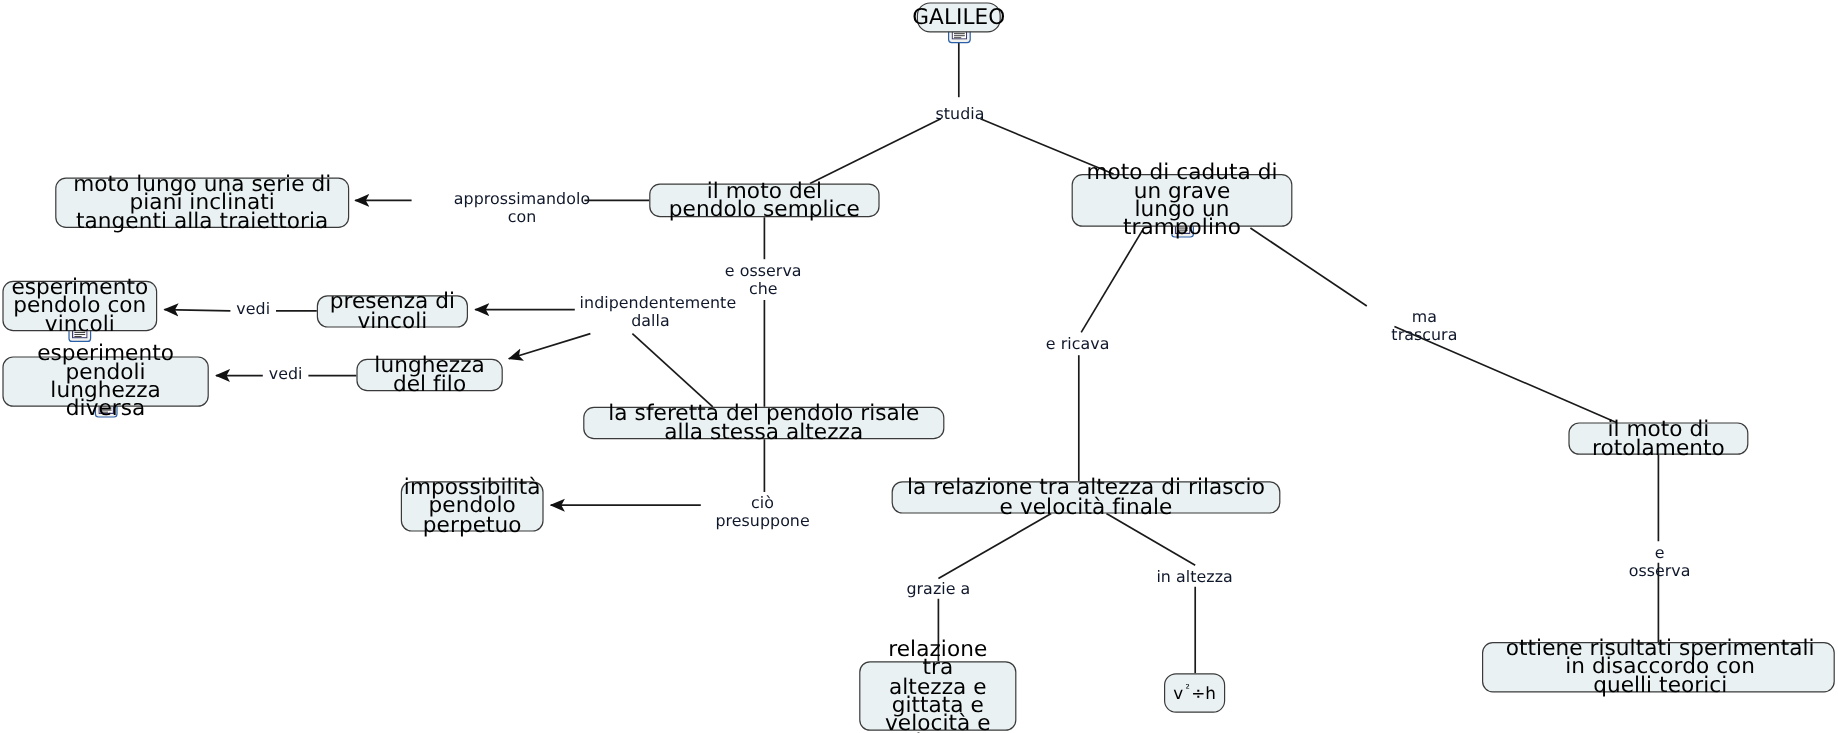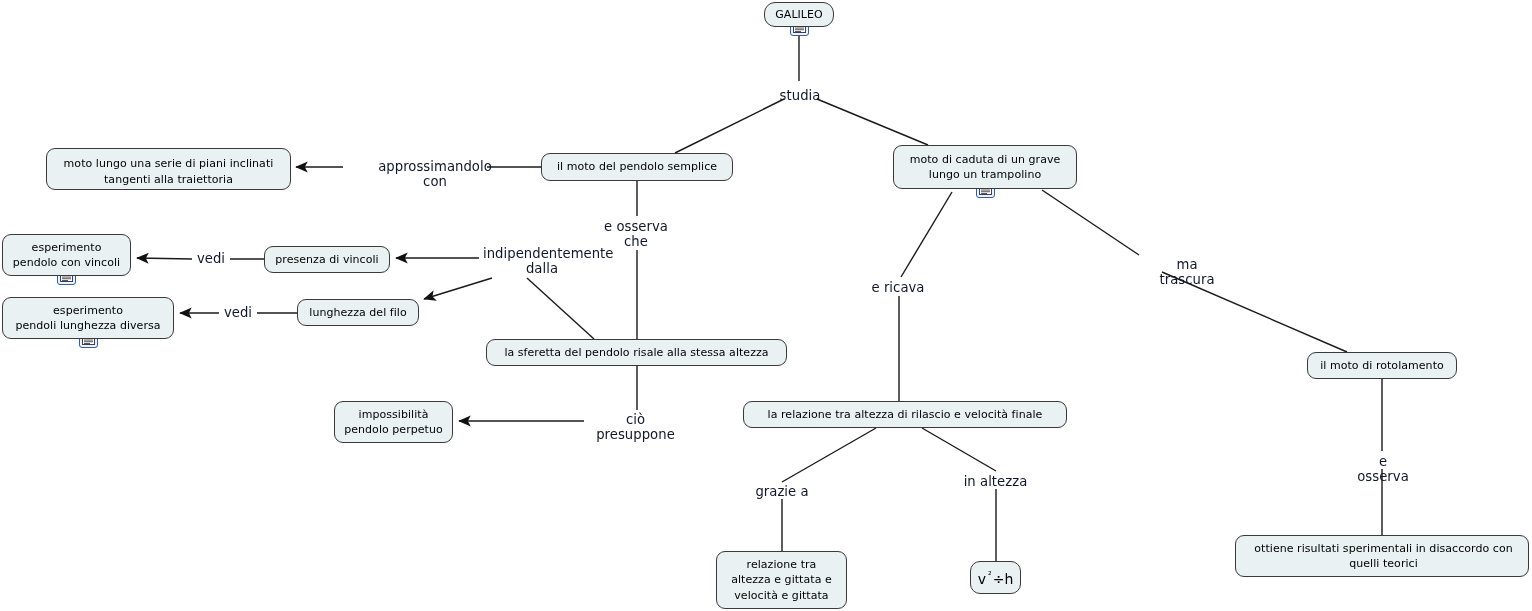--- a/index.html
+++ b/index.html
@@ -24,21 +24,21 @@
     position:absolute;
     box-sizing:border-box;
     background:#e9f1f3;
     border:1.4px solid #3a3a3a;
     border-radius:9px;
     display:flex;
     align-items:center;
     justify-content:center;
     text-align:center;
     color:#000000;
-    font-size:11px;
+    font-size:18px;
     line-height:15.4px;
     letter-spacing:0.05px;
     padding:2px 9px;
     box-shadow:0 0 0 0 rgba(0,0,0,0);
   }
   .node .label{
     display:block;
     white-space:pre-line;
   }
   .node.root{
@@ -146,21 +146,21 @@
   <rect x="7.4" y="2" width="3.6" height="3.4" fill="#d14b3a" stroke="#7a2a1f" stroke-width="0.6"></rect>
   <rect x="2" y="7.6" width="9" height="0.9" fill="#444"></rect>
   <rect x="2" y="9.3" width="9" height="0.9" fill="#444"></rect>
   <rect x="2" y="11" width="6" height="0.9" fill="#444"></rect>
 </svg>
       </div>
       <div class="node" style="left: 893px; top: 145px; width: 184px; height: 44px;">
         <span class="label">moto di caduta di un grave
 lungo un trampolino</span>
       </div>
-      <div class="node" style="left: 46px; top: 148px; width: 245px; height: 42px; align-items: flex-end;">
+      <div class="node" style="left: 46px; top: 148px; width: 245px; height: 42px;">
         <span class="label">moto lungo una serie di piani inclinati
 tangenti alla traiettoria</span>
       </div>
       <div class="node" style="left: 264px; top: 246px; width: 126px; height: 27px;">
         <span class="label">presenza di vincoli</span>
       </div>
       <div class="node" style="left: 297px; top: 299px; width: 122px; height: 27px;">
         <span class="label">lunghezza del filo</span>
       </div>
       <div class="res-icon" style="left: 57px; top: 266px;">

